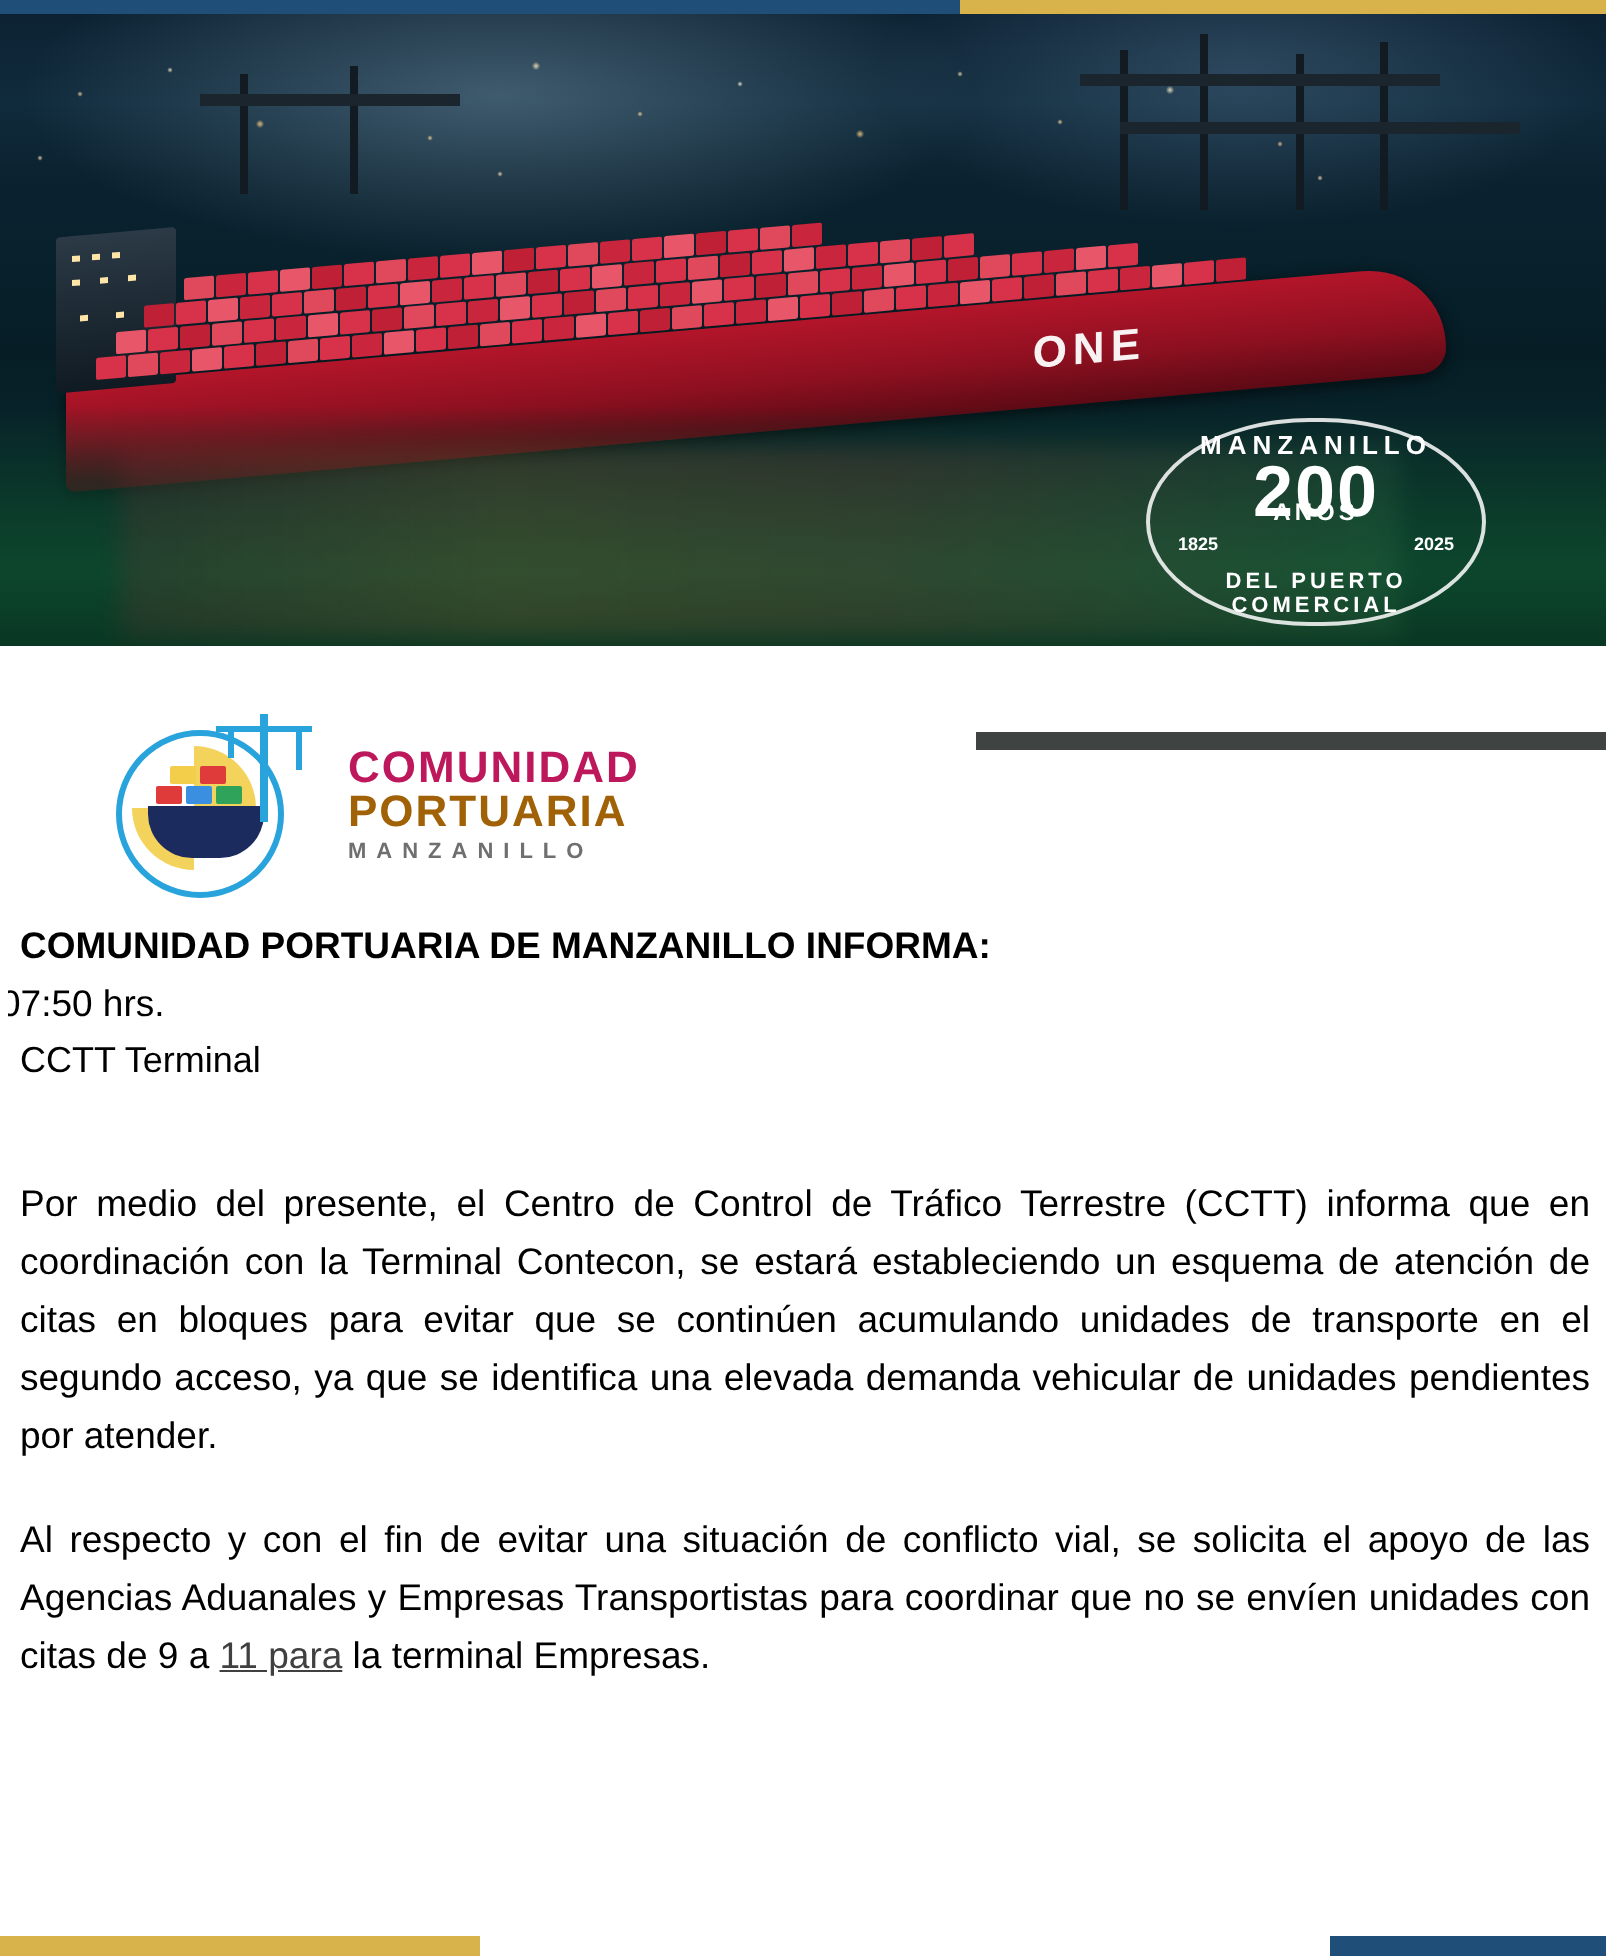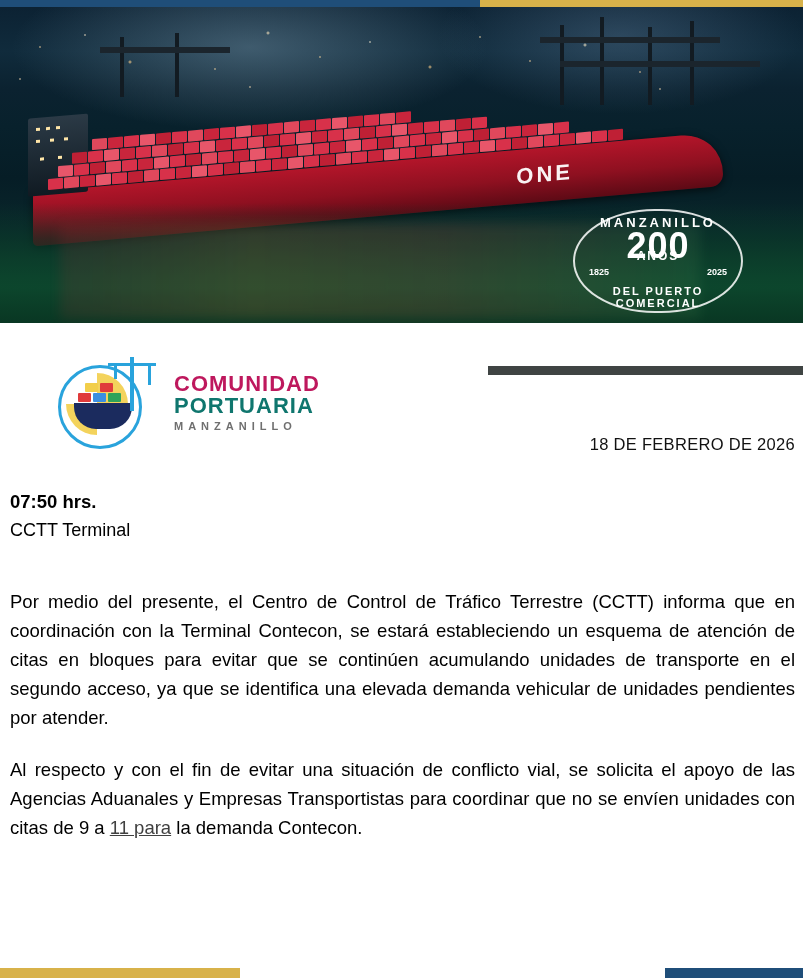--- a/index.html
+++ b/index.html
@@ -256,21 +256,21 @@
   .logo-crane .bar { position: absolute; background: #29a3dc; }
   .logo-text {
     position: absolute;
     left: 124px; top: 18px;
     line-height: 1.02;
   }
   .logo-text .l1 {
     font-size: 22px; font-weight: bold; color: #be185d; letter-spacing: 1px;
   }
   .logo-text .l2 {
-    font-size: 22px; font-weight: bold; color: #0f766e; letter-spacing: 1px;
+    font-size: 22px; font-weight: bold; color: #a16207; letter-spacing: 1px;
   }
   .logo-text .l3 {
     font-size: 11px; font-weight: bold; color: #6f6f6f; letter-spacing: 5px; margin-top: 3px;
   }
 
   .rule-dark {
     position: absolute;
     left: 488px; top: 43px;
     width: 315px; height: 9px;
     background: #3f4443;
@@ -286,23 +286,23 @@
 
   .headline {
     position: absolute;
     left: 10px; top: 139px;
     font-size: 18.5px;
     font-weight: bold;
     color: #000000;
   }
   .subline {
     position: absolute;
-    left: 10px; top: 168px;
+    left: 0; top: 168px;
     font-size: 18.5px;
-    font-weight: bold;
+    font-weight: normal;
     color: #000000;
   }
   .cctt {
     position: absolute;
     left: 10px; top: 197px;
     font-size: 18px;
     color: #000000;
   }
 
   .para {
@@ -536,28 +536,28 @@
     </div>
     <div class="logo-text">
       <div class="l1">COMUNIDAD</div>
       <div class="l2">PORTUARIA</div>
       <div class="l3">MANZANILLO</div>
     </div>
   </div>
 
   <div class="rule-dark"></div>
 
-  <div class="doc-date">18 DE FEBRERO DE 2026</div>
-
+
+  <div class="headline">COMUNIDAD PORTUARIA DE MANZANILLO INFORMA:</div>
   <div class="subline"> 07:50 hrs.</div>
   <div class="cctt">CCTT Terminal</div>
 
   <div class="para p1">Por medio del presente, el Centro de Control de Tráfico Terrestre (CCTT) informa que en coordinación con la Terminal Contecon, se estará estableciendo un esquema de atención de citas en bloques para evitar que se continúen acumulando unidades de transporte en el segundo acceso, ya que se identifica una elevada demanda vehicular de unidades pendientes por atender.</div>
 
-  <div class="para p2"><span>Al respecto y con el fin de evitar una situación de conflicto vial, se solicita el apoyo de las Agencias Aduanales y Empresas Transportistas para coordinar que no se envíen unidades con citas de 9 a </span><span class="link">11  para</span><span> la demanda Contecon.</span></div>
+  <div class="para p2"><span>Al respecto y con el fin de evitar una situación de conflicto vial, se solicita el apoyo de las Agencias Aduanales y Empresas Transportistas para coordinar que no se envíen unidades con citas de 9 a </span><span class="link">11  para</span><span> la terminal Empresas.</span></div>
 </div>
 
 <div class="left-edge"></div>
 
 <div class="bottom-bar">
   <div class="b-gold"></div>
   <div class="b-white"></div>
   <div class="b-blue"></div>
 </div>
 

